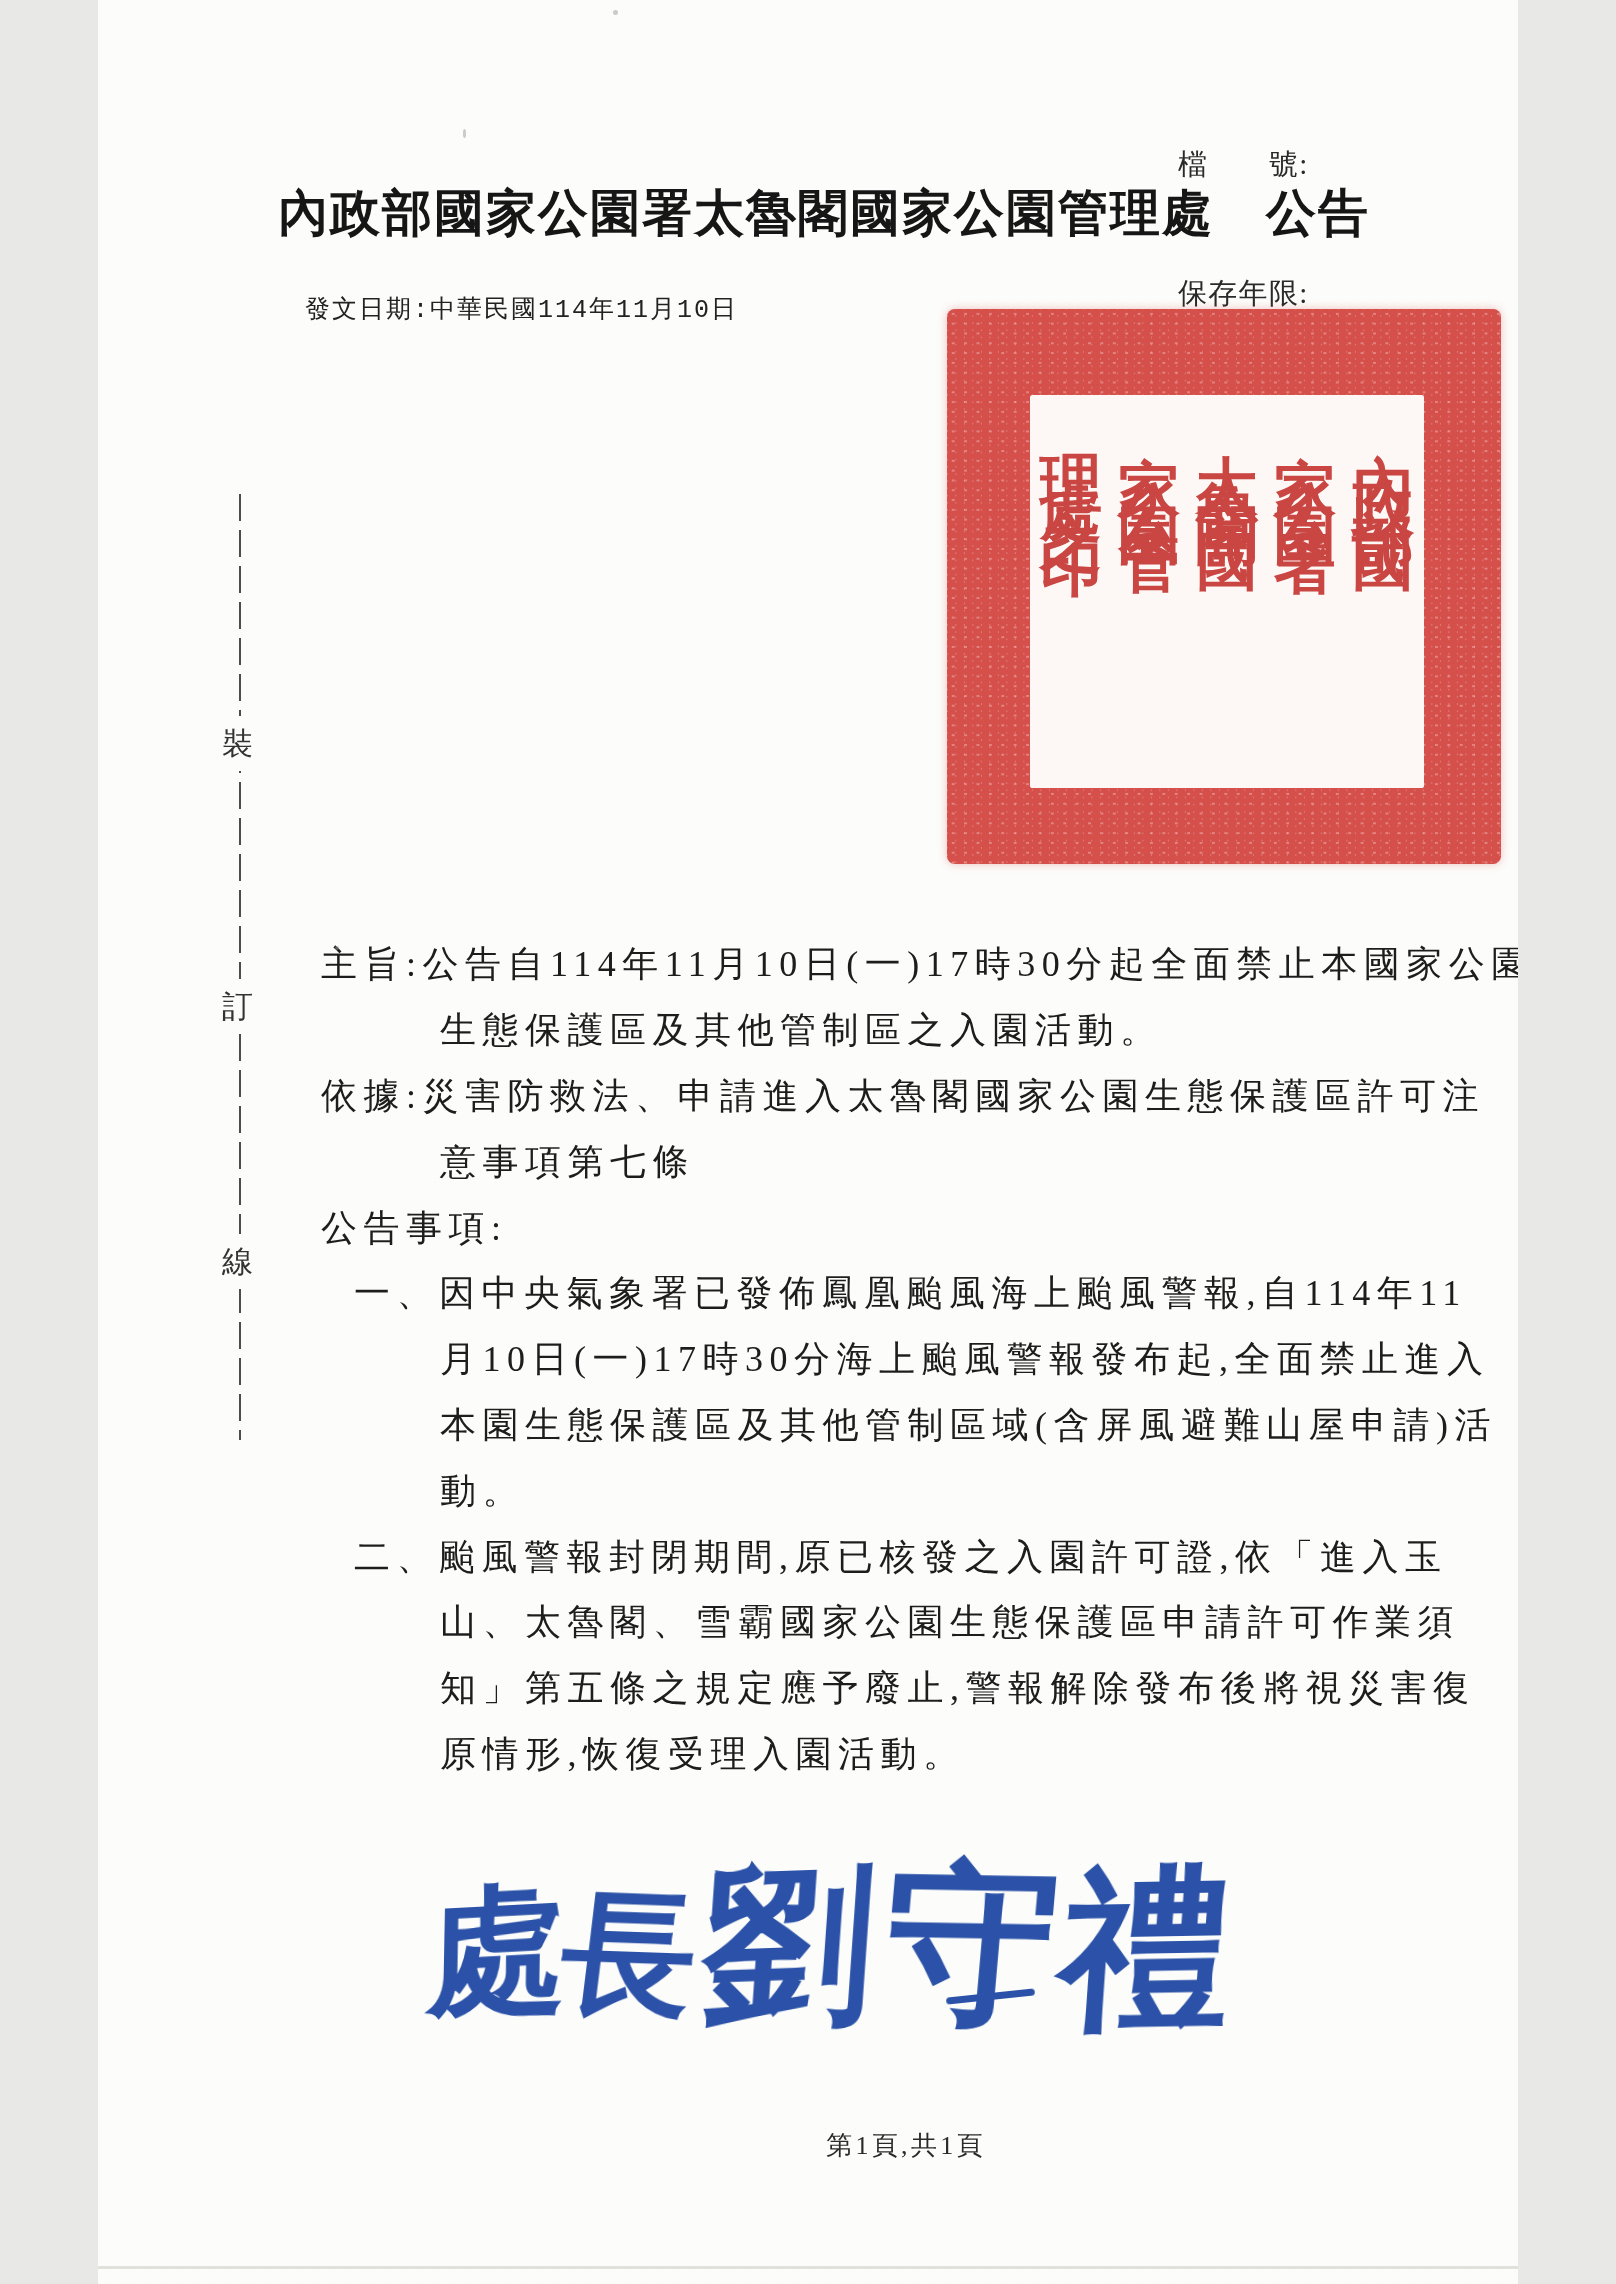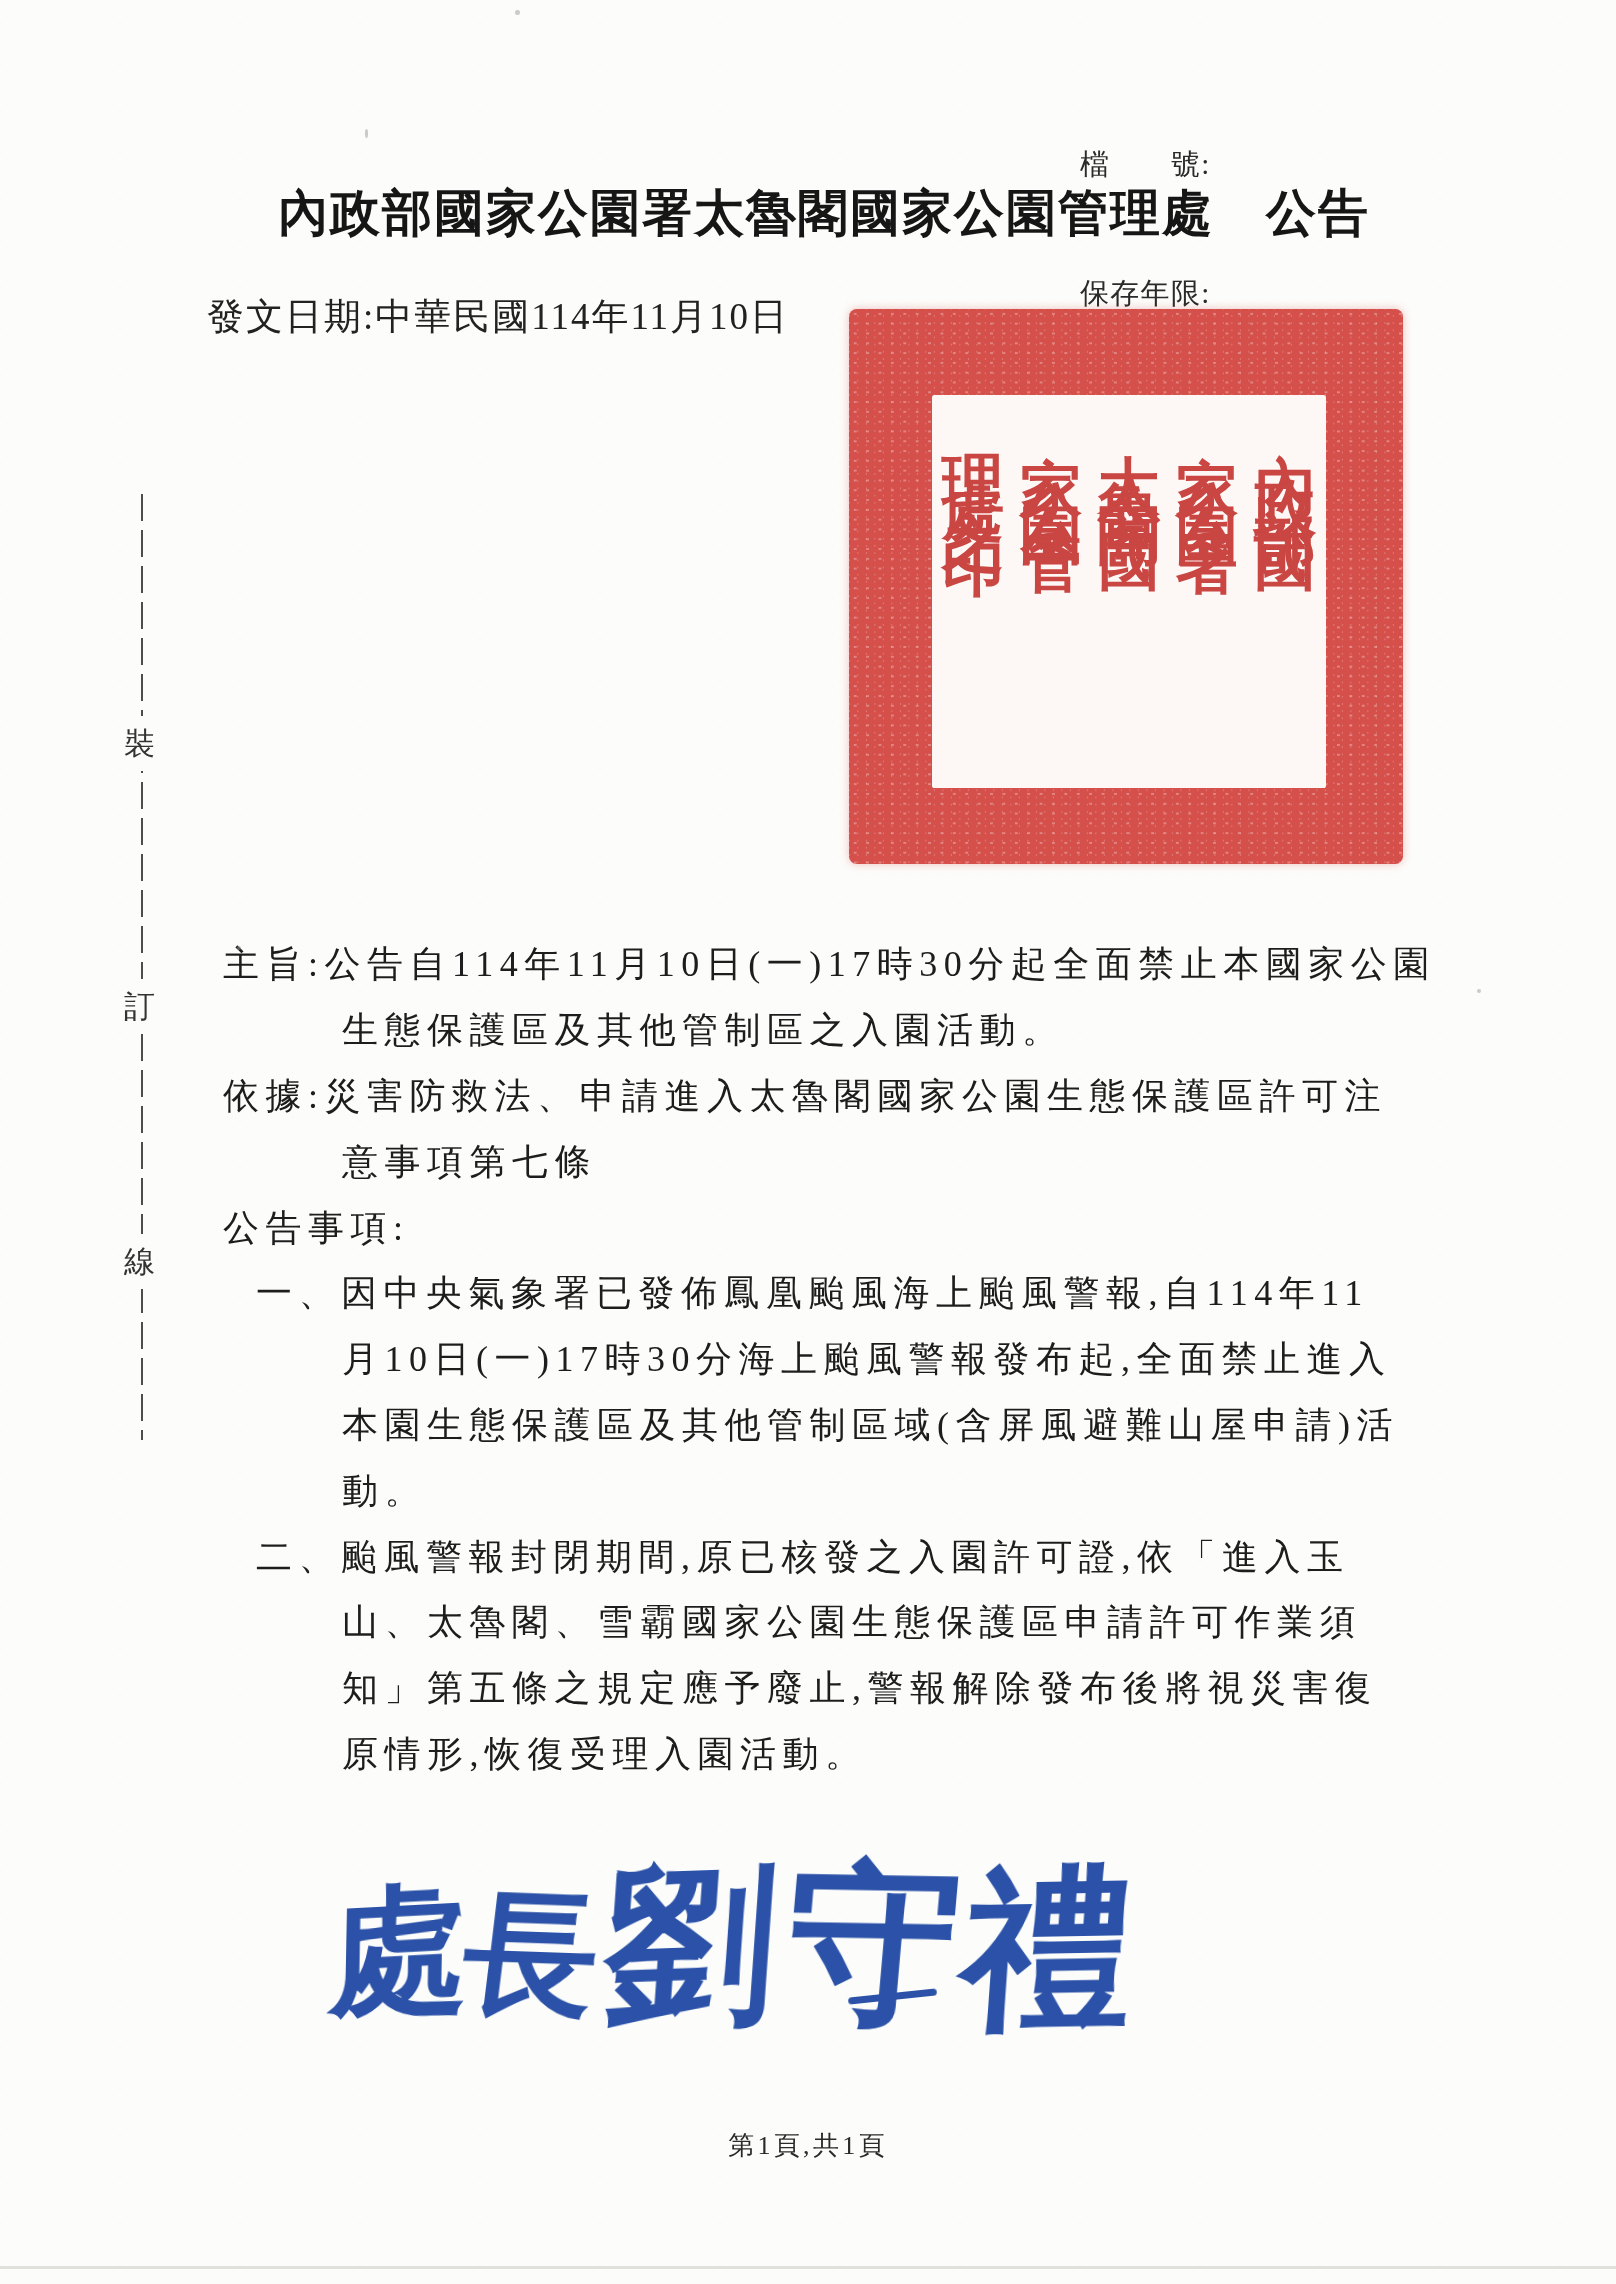--- a/index.html
+++ b/index.html
@@ -1,18 +1,18 @@
 <!DOCTYPE html>
 <html lang="zh-Hant" style="font-size:10.4px"><head>
 <meta charset="utf-8">
 <style>
   html,body{margin:0;padding:0;background:#e8e8e6;}
   .page{
     position:relative;
-    width:1616px;height:2284px;
+    width:1420px;height:2284px;
     margin:0 auto;
     background-color:#fcfcfa;
     background-image:radial-gradient(circle, rgba(110,110,105,0.05) 0.7px, transparent 0.8px);
     background-size:15px 11px;
     overflow:hidden;
     font-family:"Liberation Serif", serif;
     color:#1d1d1d;
   }
   
   .file-block{
@@ -22,21 +22,21 @@
   }
   
   .doc-title{
     position:absolute;left:50%;top:164px;transform:translateX(-50%);
     margin:16px;font-size:50px;font-weight:700;letter-spacing:2px;
     white-space:nowrap;color:#161616;
   }
   
   .meta{
     position:absolute;left:207px;
-    font-size:37px;letter-spacing:2px;white-space:nowrap;color:#222;
+    font-size:25px;letter-spacing:2px;white-space:nowrap;color:#222;font-family:Liberation Mono, monospace;
   }
   .meta.date{top:292px;}
   .meta.docno{top:339px;}
   
   .seal{
     position:absolute;left:849px;top:309px;width:554px;height:555px;
     background-color:#d5504b;
     background-image:
       radial-gradient(circle, rgba(255,255,255,0.30) 1.1px, transparent 1.3px),
       radial-gradient(circle, rgba(255,238,236,0.28) 0.8px, transparent 1px);

